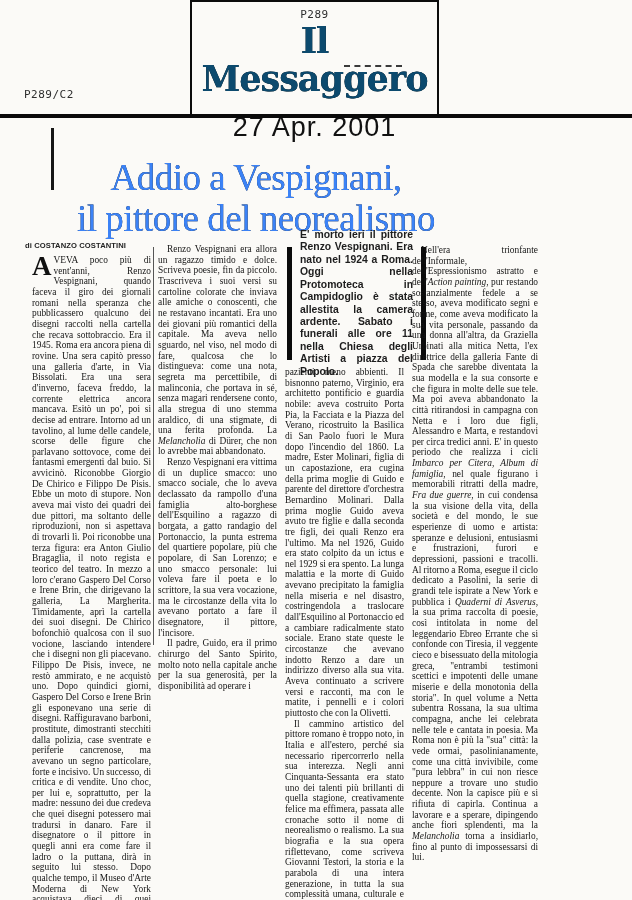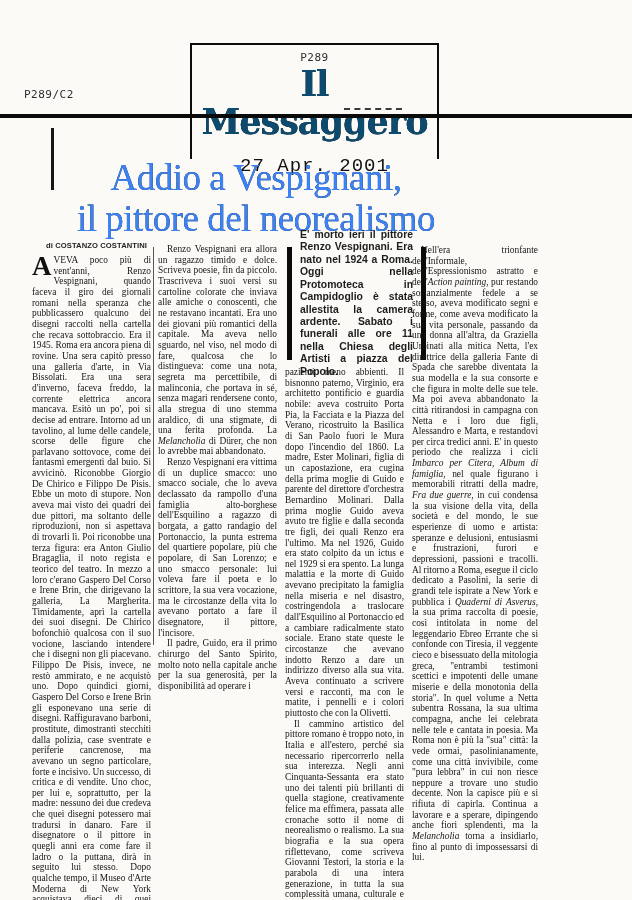--- a/index.html
+++ b/index.html
@@ -12,49 +12,48 @@
   .header-band{position:absolute;left:0;top:0;width:632px;height:114px;}
   .cell-left{position:absolute;left:0;top:0;width:190px;height:128px;}
   .page-code{
     position:absolute;left:24px;top:88px;
     font-family:"DejaVu Sans Mono",monospace;font-size:11px;color:#2e2e2e;letter-spacing:.5px;
   }
   .cell-center{
     position:absolute;left:190px;top:0;width:245px;height:114px;
     border-left:2px solid #0c0c0c;border-right:2px solid #0c0c0c;border-top:2px solid #0c0c0c;
     text-align:center;
-    margin-top:43px;
   }
   .archive-code{
     margin-top:6px;font-family:"DejaVu Sans Mono",monospace;font-size:11px;color:#2e2e2e;letter-spacing:.5px;
   }
   .masthead{
     margin-top:1px;font-family:"DejaVu Serif",serif;font-weight:bold;font-size:35px;line-height:38px;
     letter-spacing:-1px;color:#0c4a6e;text-shadow:0 0 .6px #050505;
   }
   .masthead-underline{
     position:absolute;left:152px;top:63px;width:58px;border-bottom:2px dashed #3a3a3a;
   }
   .issue-date{
-    margin-top:14px;font-family:Liberation Mono, monospace;font-size:19px;color:#111;letter-spacing:1px;
+    margin-top:14px;font-family:Liberation Sans, sans-serif;font-size:27px;color:#111;letter-spacing:1px;
   }
   .rule-thick{position:absolute;left:0;top:114px;width:632px;height:4px;background:#0a0a0a;}
   
   .kicker-rule{position:absolute;left:51px;top:128px;width:3px;height:62px;background:#161616;}
   .kicker{
     position:absolute;left:61px;top:132px;width:420px;
     font-size:19px;line-height:22px;color:#141414;white-space:nowrap;
   }
   .headline{
     position:absolute;left:30px;top:157px;width:452px;margin:0;
     font-size:37px;line-height:41px;font-weight:400;text-align:center;
     color:#3b82f6;letter-spacing:-.5px;text-shadow:0 0 .5px #0d0d0d;
   }
   .byline{
-    position:absolute;left:46px;top:241px;width:120px;
+    position:absolute;left:25px;top:241px;width:120px;
     font-family:"Liberation Sans",sans-serif;font-weight:bold;font-size:7.6px;color:#222;letter-spacing:.1px;
   }
   
   .col{
     position:absolute;font-size:9.4px;line-height:10.65px;text-align:justify;
     color:#161616;word-spacing:-.2px;
   }
   .col p{margin:0;text-indent:9px;}
   .col p.noindent{text-indent:0;}
   .col p.has-dropcap{text-indent:0;}

